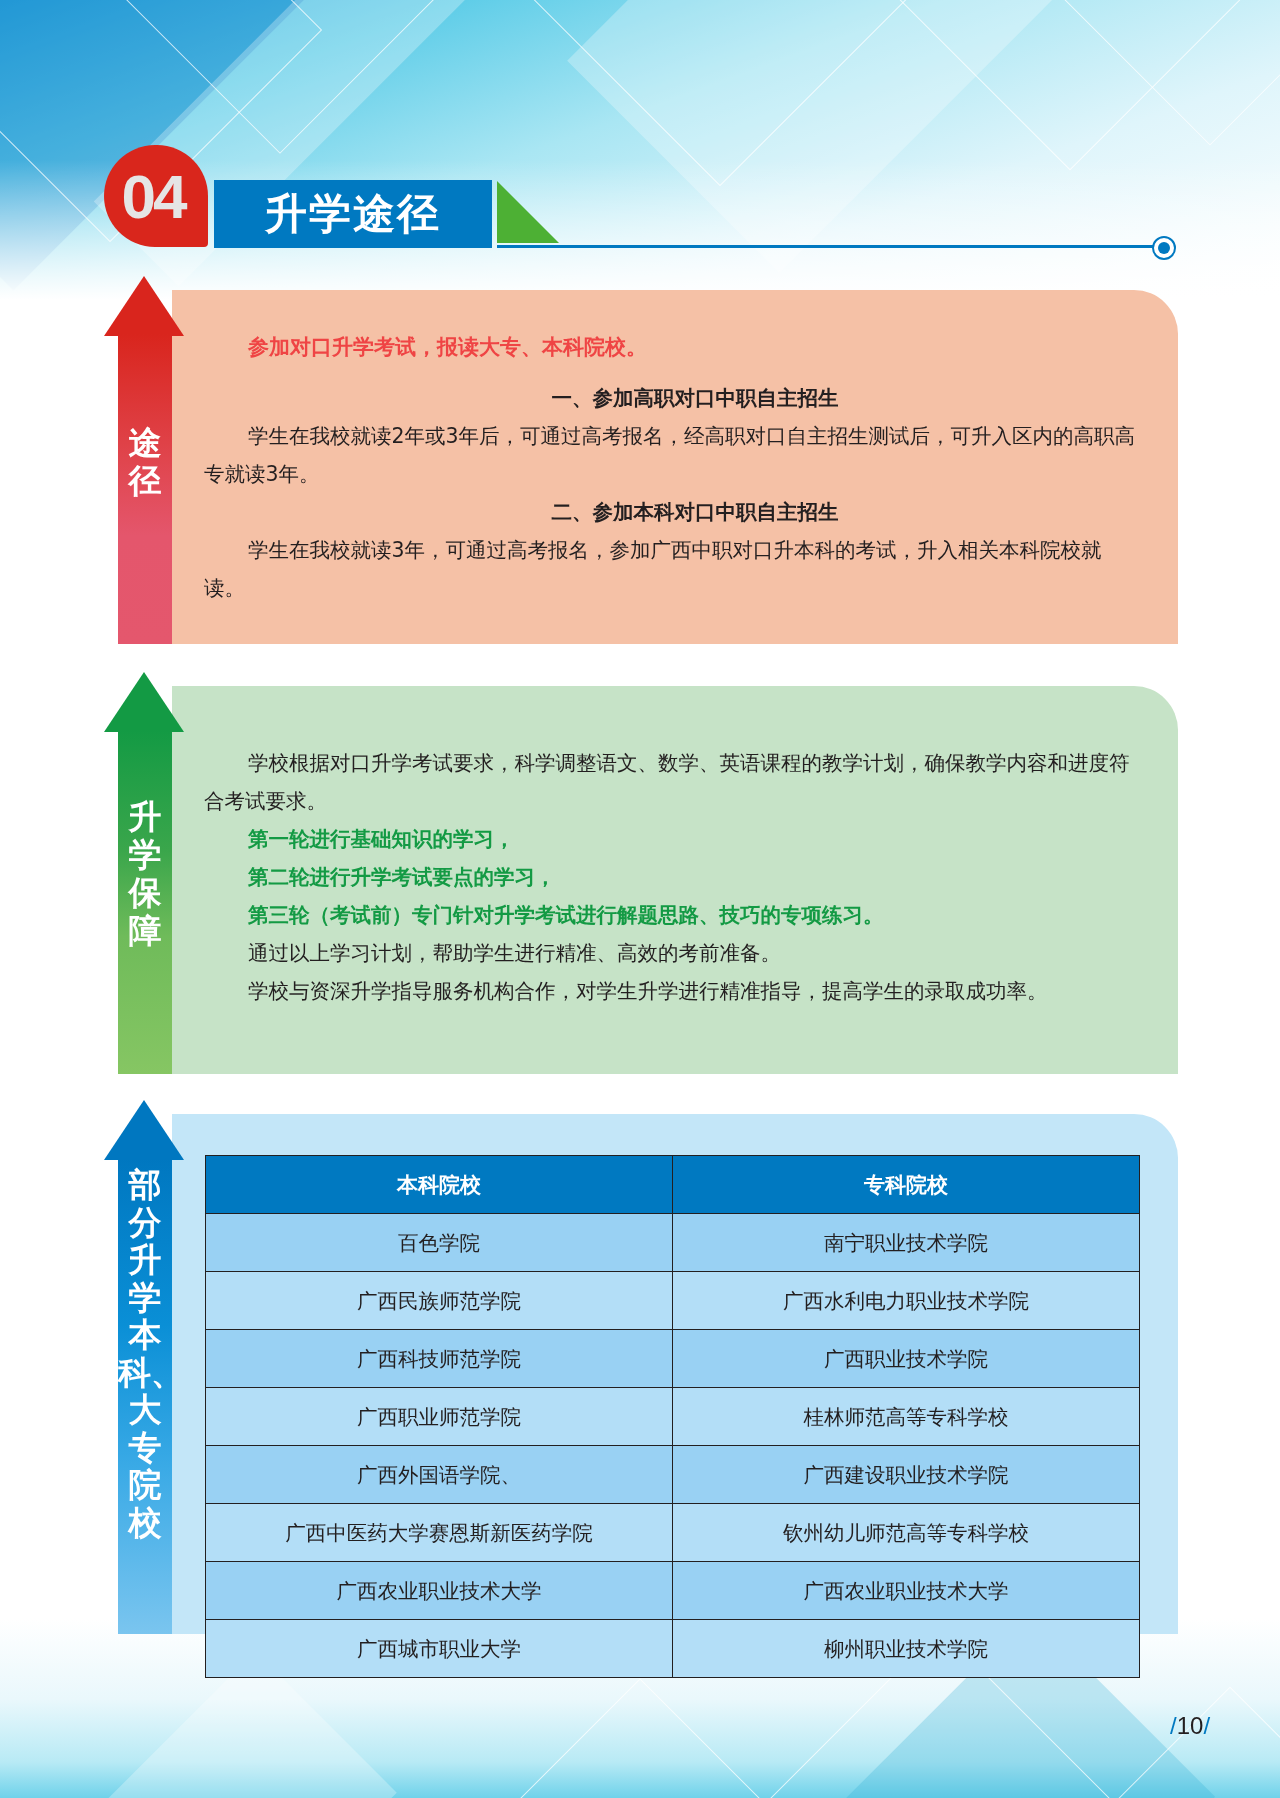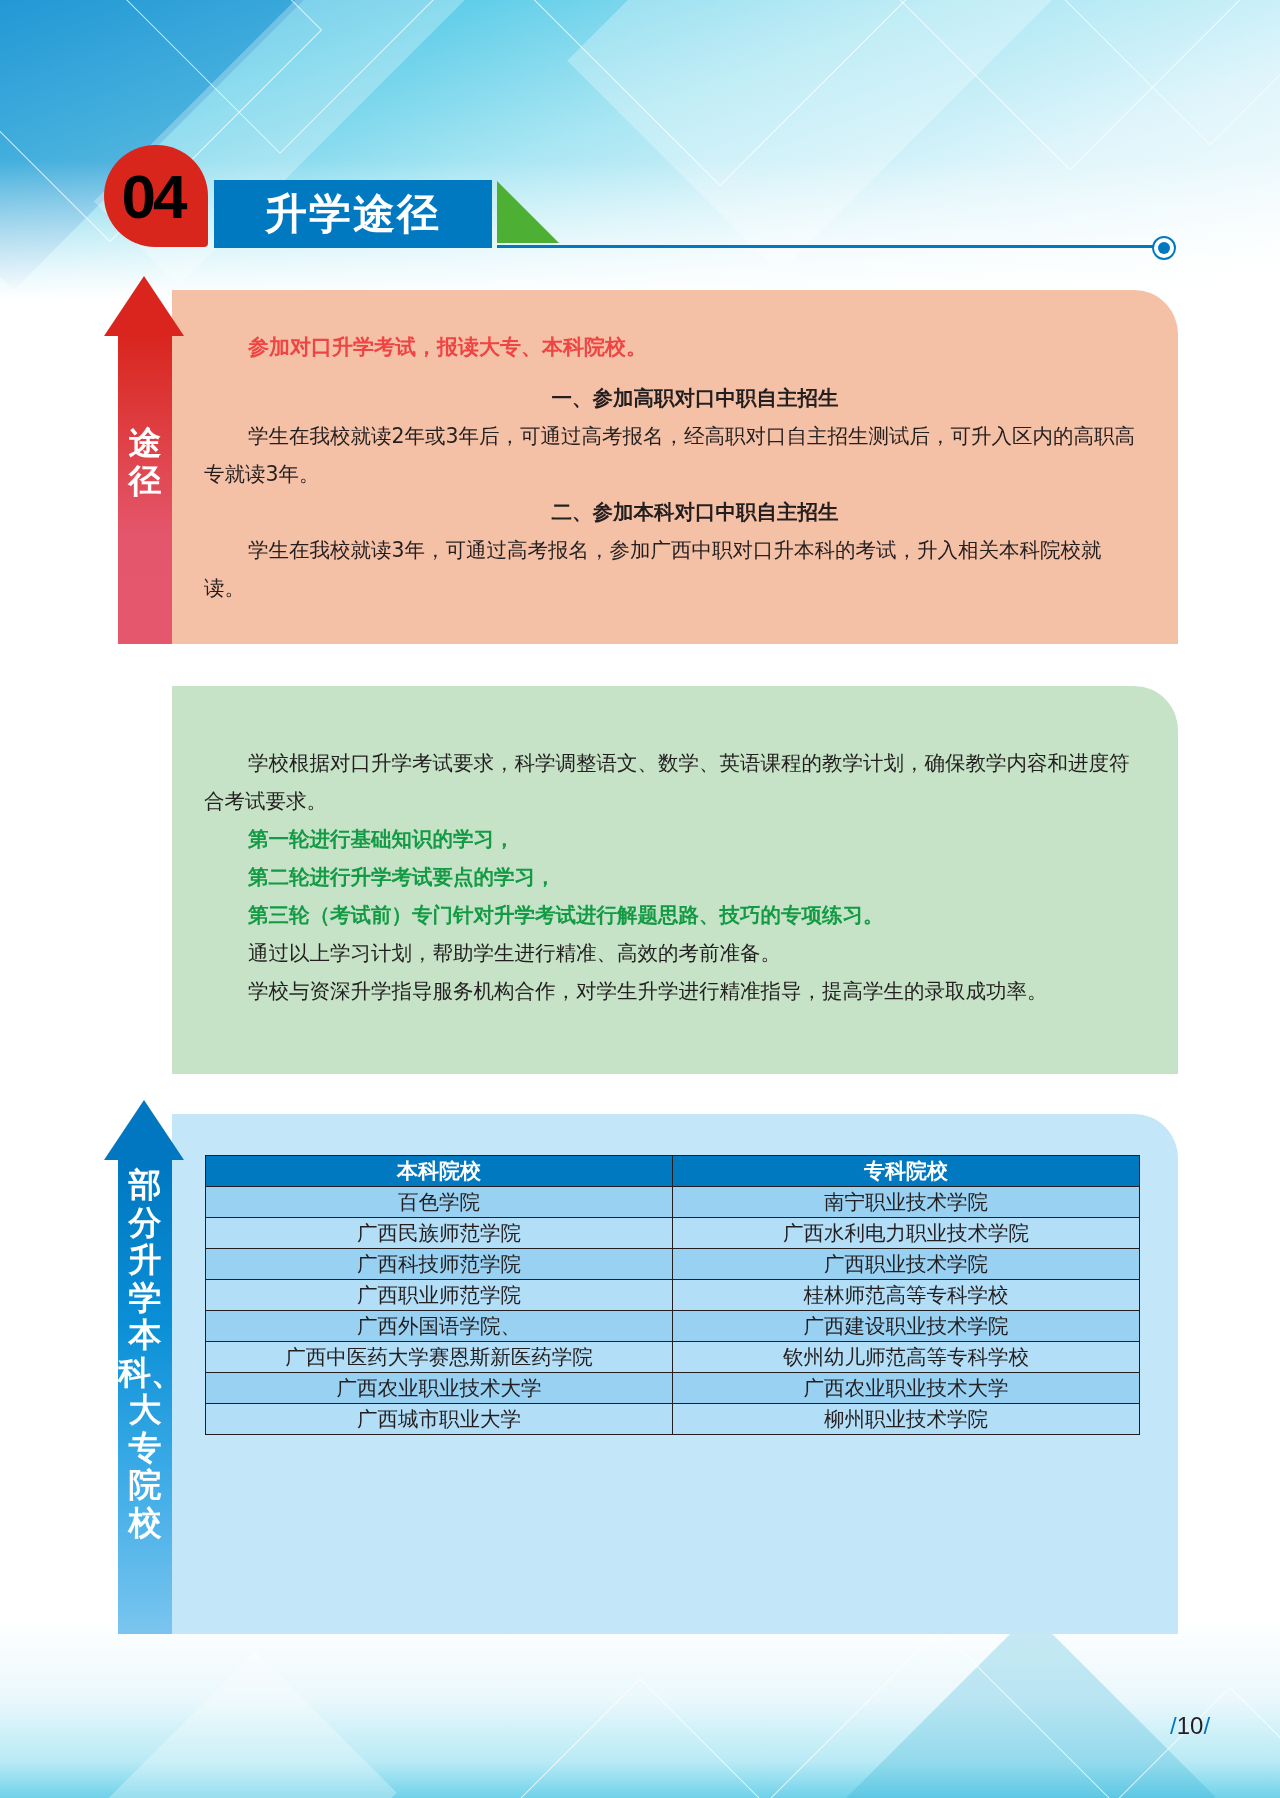--- a/index.html
+++ b/index.html
@@ -32,21 +32,21 @@
   .band {
     position: absolute; background: rgba(255,255,255,0.28);
     transform: rotate(45deg);
   }
 
   
   .badge {
     position: absolute; left: 104px; top: 145px; width: 104px; height: 102px;
     background: #d9261c;
     border-radius: 52px 52px 4px 52px;
-    color: #000000; font-family: "Liberation Sans", sans-serif; font-weight: bold;
+    color: #e5e5e5; font-family: "Liberation Sans", sans-serif; font-weight: bold;
     font-size: 62px; letter-spacing: -3px;
     display: flex; align-items: center; justify-content: center;
     padding-right: 6px;
   }
   .title-box {
     position: absolute; left: 214px; top: 180px; width: 278px; height: 68px;
     background: #0079c1;
     color: #fff; font-family: "DejaVu Serif", "Liberation Serif", serif; font-weight: bold;
     font-size: 42px; letter-spacing: 2px;
     display: flex; align-items: center; justify-content: center;
@@ -117,21 +117,21 @@
   .s1 .content { top: 52px; }
   .s1 .red-title { margin-bottom: 13px; }
   .s2 .content { top: 72px; }
 
   
   .tbl {
     position: absolute; left: 101px; top: 55px; width: 935px;
     border-collapse: collapse; font-size: 20.5px;
   }
   .tbl th, .tbl td {
-    border: 1.5px solid #231f20; text-align: center; height: 31px;
+    border: 1.5px solid #231f20; text-align: center; height: 58px;
     width: 50%; padding: 0;
   }
   .tbl th { background: #0079c1; color: #fff; font-weight: bold; font-size: 21px; }
   .tbl tr.odd td { background: #99d1f3; }
   .tbl tr.even td { background: #b3def7; }
 
   .page-num {
     position: absolute; left: 1170px; top: 1712px;
     font-family: "Liberation Sans", sans-serif; font-size: 24px; color: #231f20;
   }
@@ -179,20 +179,25 @@
     <div class="red-title">参加对口升学考试，报读大专、本科院校。</div>
     <div class="sub-title">一、参加高职对口中职自主招生</div>
     <div class="p">学生在我校就读2年或3年后，可通过高考报名，经高职对口自主招生测试后，可升入区内的高职高专就读3年。</div>
     <div class="sub-title">二、参加本科对口中职自主招生</div>
     <div class="p">学生在我校就读3年，可通过高考报名，参加广西中职对口升本科的考试，升入相关本科院校就读。</div>
   </div>
 </div>
 
 <div class="section s2">
   <div class="panel"></div>
+  <div class="arrow">
+    <div class="arrow-head"></div>
+    <div class="arrow-shaft"></div>
+    <div class="arrow-label">升学保障</div>
+  </div>
   <div class="content">
     <div class="p">学校根据对口升学考试要求，科学调整语文、数学、英语课程的教学计划，确保教学内容和进度符合考试要求。</div>
     <div class="green-bold">第一轮进行基础知识的学习，</div>
     <div class="green-bold">第二轮进行升学考试要点的学习，</div>
     <div class="green-bold">第三轮（考试前）专门针对升学考试进行解题思路、技巧的专项练习。</div>
     <div class="p-noindent">通过以上学习计划，帮助学生进行精准、高效的考前准备。</div>
     <div class="p-noindent">学校与资深升学指导服务机构合作，对学生升学进行精准指导，提高学生的录取成功率。</div>
   </div>
 </div>
 

